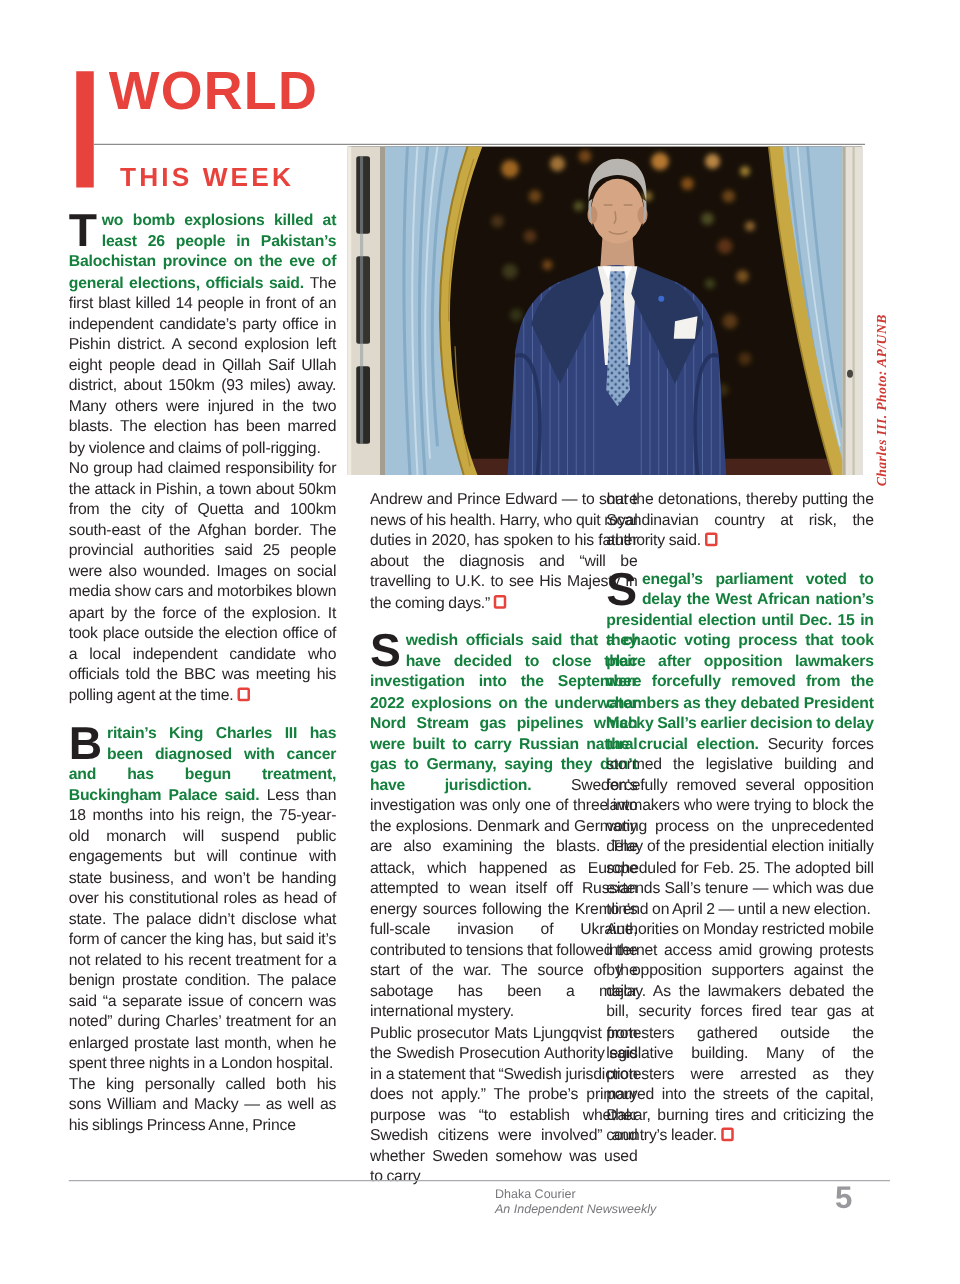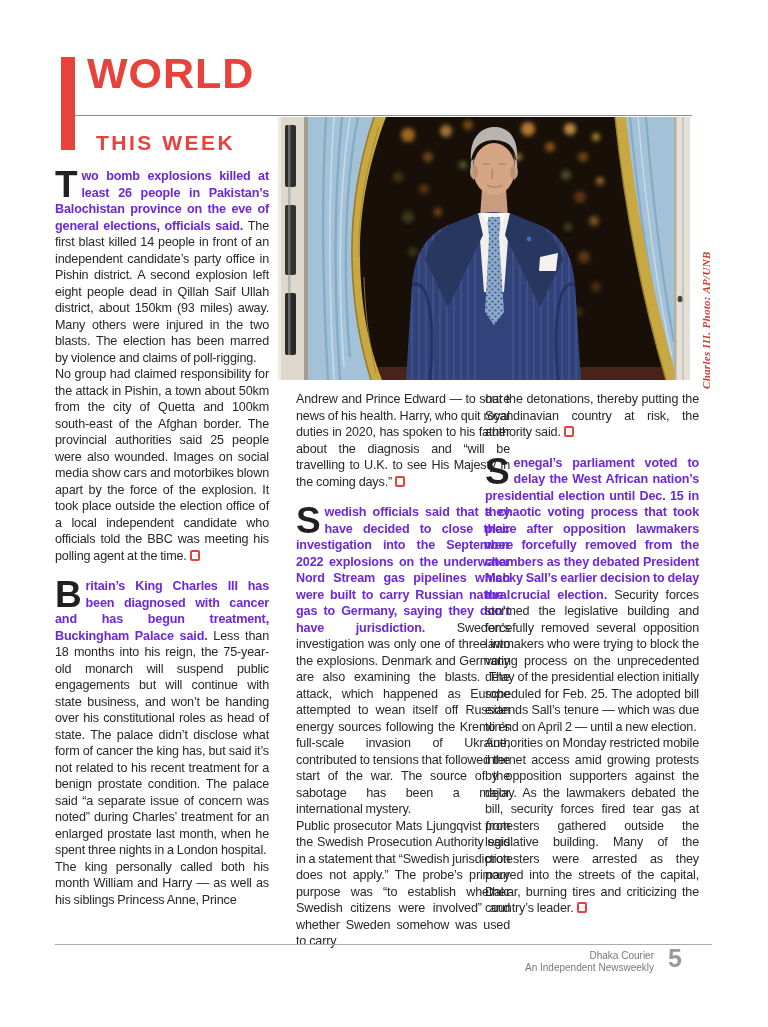--- a/index.html
+++ b/index.html
@@ -26,35 +26,35 @@
     font-size:11px;color:#cf3a35;text-align:center;letter-spacing:.3px;
   }
   .column{position:absolute;width:214px;font-size:12.6px;line-height:16.5px;
     text-align:justify;color:#2a2627;letter-spacing:-0.15px;word-spacing:-0.4px;}
   .col-0{left:55px;top:168px;height:775px;}
   .col-1{left:278px;top:391px;height:552px;margin-left:18px;}
   .col-2{left:485px;top:391px;height:552px;}
   .para{margin:0;}
   .para.story-start{margin-top:0;}
   .para + .para.story-start{margin-top:14px;}
-  .lead-bold{font-weight:bold;color:#6d28d9;}
+  .lead-bold{font-weight:bold;color:#15803d;}
   .dropcap{
     float:left;font-size:37px;line-height:29px;font-weight:bold;color:#231f20;
     padding:2px 4px 0 0;
   }
   .endmark{
     display:inline-block;width:6px;height:7px;border:2px solid #e8423c;
     border-radius:2px;margin-left:3px;vertical-align:-1px;
   }
   .footer-rule{position:absolute;left:55px;top:944px;width:657px;height:1px;background:#a9abae;}
   .footer{
-    position:absolute;left:412px;top:950px;width:242px;text-align:right;
+    position:absolute;left:396px;top:950px;width:242px;text-align:left;
     color:#77787b;font-size:10px;line-height:12px;
   }
-  .footer .tagline{}
+  .footer .tagline{font-style:italic;}
   .page-num{
     position:absolute;left:668px;top:946px;font-size:25px;font-weight:bold;color:#98999c;
     line-height:1;
   }
 </style>
 </head>
 <body>
 
 <div class="page">
 
@@ -225,21 +225,21 @@
       </g>
     </svg>
   </div>
 
   <div class="credit">Charles III. Photo: AP/UNB</div>
 
   <div class="column col-0">
       <p class="para story-start"><span class="dropcap">T</span><span class="lead-bold">wo bomb explosions killed at least 26 people in Pakistan’s Balochistan province on the eve of general elections, officials said. </span>The first blast killed 14 people in front of an independent candidate’s party office in Pishin district. A second explosion left eight people dead in Qillah Saif Ullah district, about 150km (93 miles) away. Many others were injured in the two blasts. The election has been marred by violence and claims of poll-rigging.</p>
       <p class="para">No group had claimed responsibility for the attack in Pishin, a town about 50km from the city of Quetta and 100km south-east of the Afghan border. The provincial authorities said 25 people were also wounded. Images on social media show cars and motorbikes blown apart by the force of the explosion. It took place outside the election office of a local independent candidate who officials told the BBC was meeting his polling agent at the time.<span class="endmark"></span></p>
       <p class="para story-start"><span class="dropcap">B</span><span class="lead-bold">ritain’s King Charles III has been diagnosed with cancer and has begun treatment, Buckingham Palace said. </span>Less than 18 months into his reign, the 75-year-old monarch will suspend public engagements but will continue with state business, and won’t be handing over his constitutional roles as head of state. The palace didn’t disclose what form of cancer the king has, but said it’s not related to his recent treatment for a benign prostate condition. The palace said “a separate issue of concern was noted” during Charles’ treatment for an enlarged prostate last month, when he spent three nights in a London hospital.</p>
-      <p class="para">The king personally called both his month William and Harry — as well as his siblings Princess Anne, Prince</p>
+      <p class="para">The king personally called both his sons William and Macky — as well as his siblings Princess Anne, Prince</p>
     </div>
   <div class="column col-1">
       <p class="para">Andrew and Prince Edward — to share news of his health. Harry, who quit royal duties in 2020, has spoken to his father about the diagnosis and “will be travelling to U.K. to see His Majesty in the coming days.”<span class="endmark"></span></p>
       <p class="para story-start"><span class="dropcap">S</span><span class="lead-bold">wedish officials said that they have decided to close their investigation into the September 2022 explosions on the underwater Nord Stream gas pipelines which were built to carry Russian natural gas to Germany, saying they don’t have jurisdiction. </span>Sweden’s investigation was only one of three into the explosions. Denmark and Germany are also examining the blasts. The attack, which happened as Europe attempted to wean itself off Russian energy sources following the Kremlin’s full-scale invasion of Ukraine, contributed to tensions that followed the start of the war. The source of the sabotage has been a major international mystery.</p>
       <p class="para">Public prosecutor Mats Ljungqvist from the Swedish Prosecution Authority said in a statement that “Swedish jurisdiction does not apply.” The probe’s primary purpose was “to establish whether Swedish citizens were involved” and whether Sweden somehow was used to carry</p>
     </div>
   <div class="column col-2">
       <p class="para">out the detonations, thereby putting the Scandinavian country at risk, the authority said.<span class="endmark"></span></p>
       <p class="para story-start"><span class="dropcap">S</span><span class="lead-bold">enegal’s parliament voted to delay the West African nation’s presidential election until Dec. 15 in a chaotic voting process that took place after opposition lawmakers were forcefully removed from the chambers as they debated President Macky Sall’s earlier decision to delay the crucial election. </span>Security forces stormed the legislative building and forcefully removed several opposition lawmakers who were trying to block the voting process on the unprecedented delay of the presidential election initially scheduled for Feb. 25. The adopted bill extends Sall’s tenure — which was due to end on April 2 — until a new election.</p>
       <p class="para">Authorities on Monday restricted mobile internet access amid growing protests by opposition supporters against the delay. As the lawmakers debated the bill, security forces fired tear gas at protesters gathered outside the legislative building. Many of the protesters were arrested as they poured into the streets of the capital, Dakar, burning tires and criticizing the country’s leader.<span class="endmark"></span></p>

